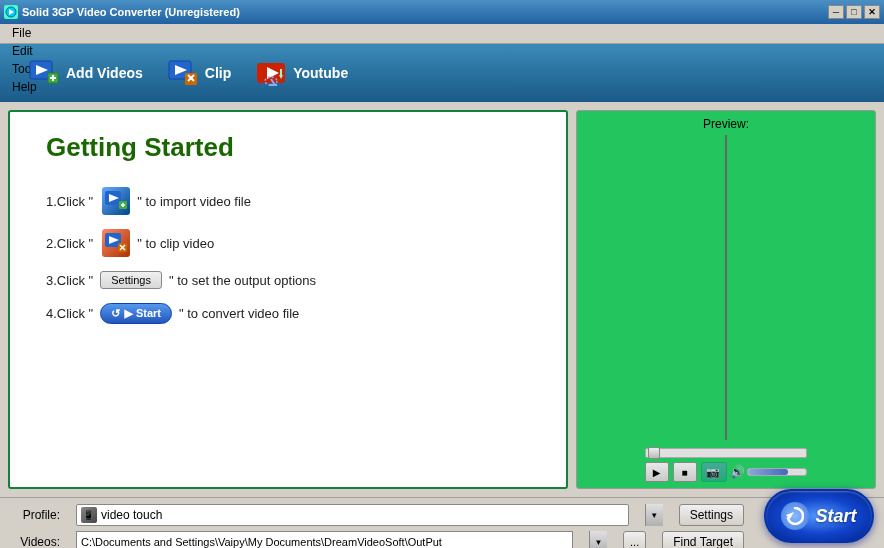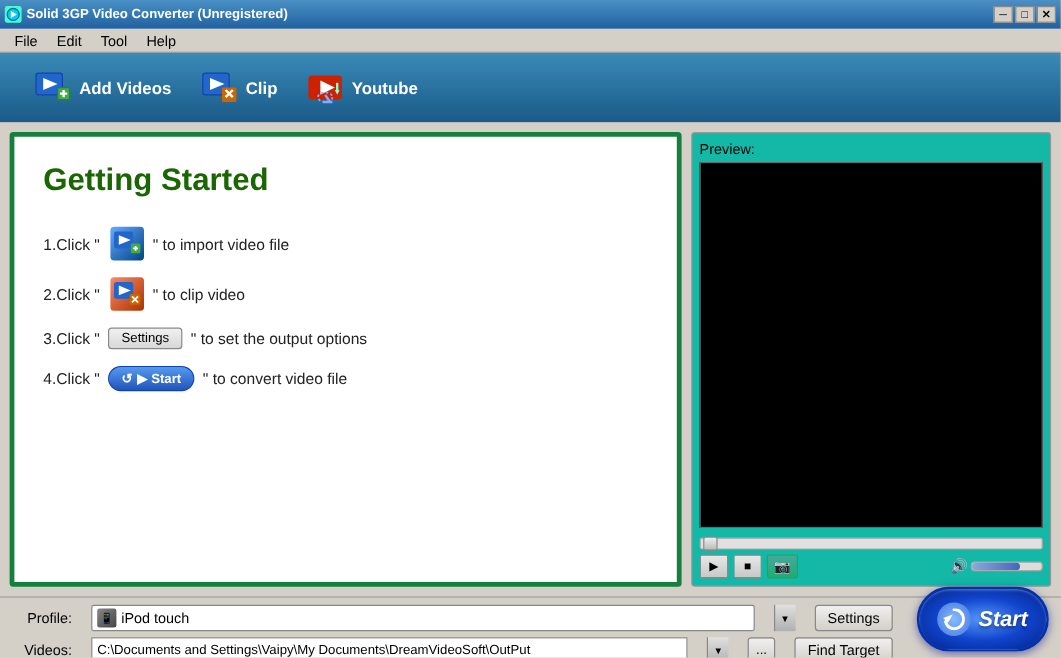--- a/index.html
+++ b/index.html
@@ -51,23 +51,24 @@
       cursor: pointer;
       color: #000;
     }
     .title-btn.close { background: #d4d0c8; }
 
     
     #menu-bar {
       background: #d4d0c8;
       height: 20px;
       display: flex;
-      align-items: flex-end;
+      align-items: flex-start;
       padding: 0 4px;
       border-bottom: 1px solid #a0a0a0;
+      flex-direction: column;
     }
     .menu-item {
       padding: 2px 8px;
       font-size: 12px;
       cursor: pointer;
       color: #000;
     }
 
     
     #toolbar {
@@ -101,23 +102,23 @@
       height: 395px;
       padding: 8px;
       gap: 8px;
       background: #d4d0c8;
     }
 
     
     #left-panel {
       flex: 1;
       background: white;
-      border: 4px solid #15803d;
-      border-radius: 3px;
-      padding: 20px 24px;
+      border: 2px solid #15803d;
+      border-radius: 3px;
+      padding: 20px 36px;
       position: relative;
     }
 
     #getting-started-title {
       color: #1a6600;
       font-size: 26px;
       font-weight: bold;
       margin-bottom: 24px;
       font-family: Arial, sans-serif;
     }
@@ -178,27 +179,28 @@
     }
 
     
     #right-panel {
       width: 300px;
       display: flex;
       flex-direction: column;
     }
 
     #preview-container {
-      background: #14b8a6;
+      background: #22c55e;
       border: 1px solid #999;
       border-radius: 3px;
       flex: 1;
       display: flex;
       flex-direction: column;
       padding: 6px;
+      align-items: center;
     }
 
     #preview-label {
       font-size: 12px;
       color: #000;
       margin-bottom: 4px;
     }
 
     #preview-screen {
       background: #000;
@@ -561,21 +563,21 @@
   </div>
 
 </div>
 
 <div id="bottom-section">
 
   <div id="profile-row">
     <span class="bottom-label">Profile:</span>
     <div id="profile-select-wrapper">
       <div id="profile-icon">📱</div>
-      <span id="profile-text">iPod touch</span>
+      <span id="profile-text">video touch</span>
     </div>
     <div id="profile-dropdown-arrow">▼</div>
     <button class="bottom-action-btn">Settings</button>
   </div>
 
   <div id="output-row">
     <span class="bottom-label">Videos:</span>
     <div id="output-input-wrapper">
       <span id="output-text">C:\Documents and Settings\Vaipy\My Documents\DreamVideoSoft\OutPut</span>
     </div>

